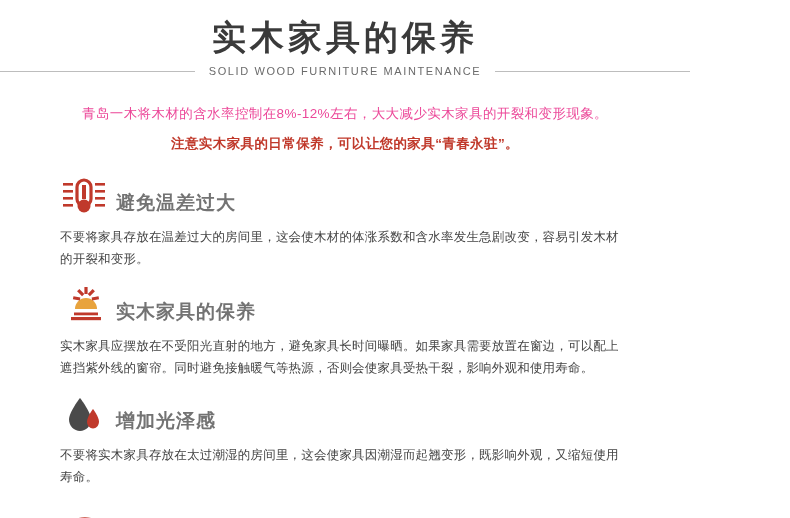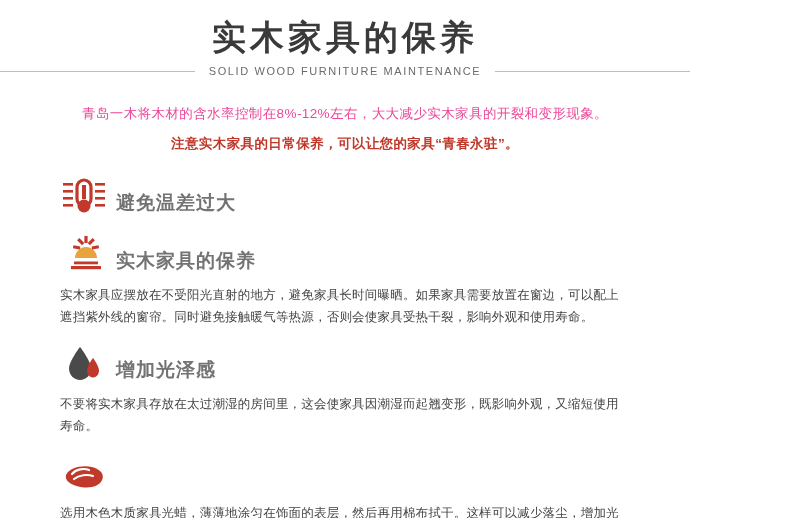--- a/index.html
+++ b/index.html
@@ -158,20 +158,21 @@
               <rect x="3" y="27" width="10" height="2.6"></rect>
               <rect x="35" y="6" width="10" height="2.6"></rect>
               <rect x="35" y="13" width="10" height="2.6"></rect>
               <rect x="35" y="20" width="10" height="2.6"></rect>
               <rect x="35" y="27" width="10" height="2.6"></rect>
             </g>
           </svg>
         </div>
         <div class="sec-title">避免温差过大</div>
       </div>
+      <div class="sec-body">不要将家具存放在温差过大的房间里，这会使木材的体涨系数和含水率发生急剧改变，容易引发木材的开裂和变形。</div>
     </div>
 
     <div class="section">
       <div class="sec-head">
         <div class="icon-box">
           <svg class="icon-svg" width="52" height="42" viewBox="0 0 52 42">
             <g fill="#c0392b">
               <path d="M11 31 h30 v3.2 h-30 z"></path>
               <path d="M14 26.5 h24 v2.8 h-24 z"></path>
               <path d="M26 12 a11 11 0 0 1 11 11 h-22 a11 11 0 0 1 11 -11 z" fill="#e8a33d"></path>

